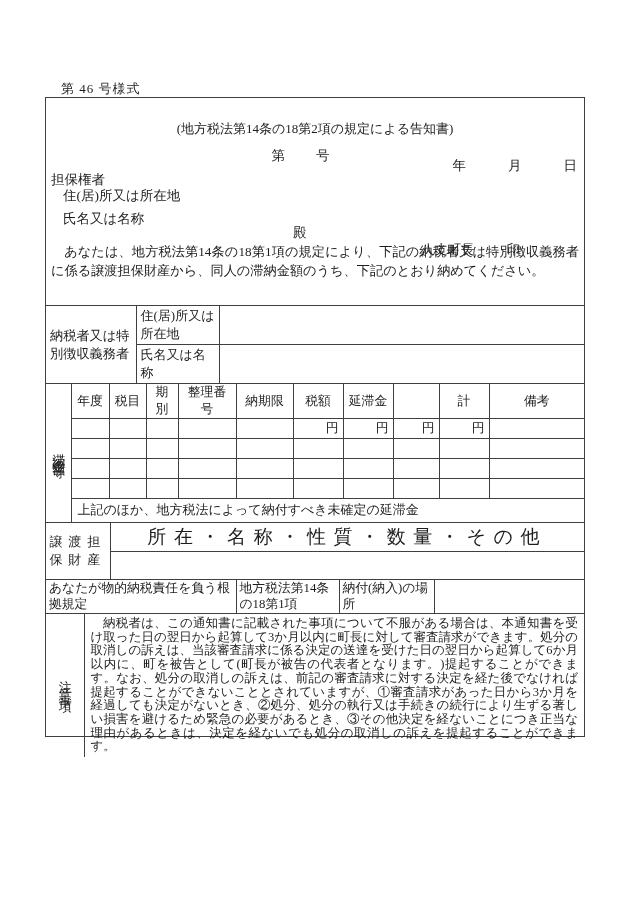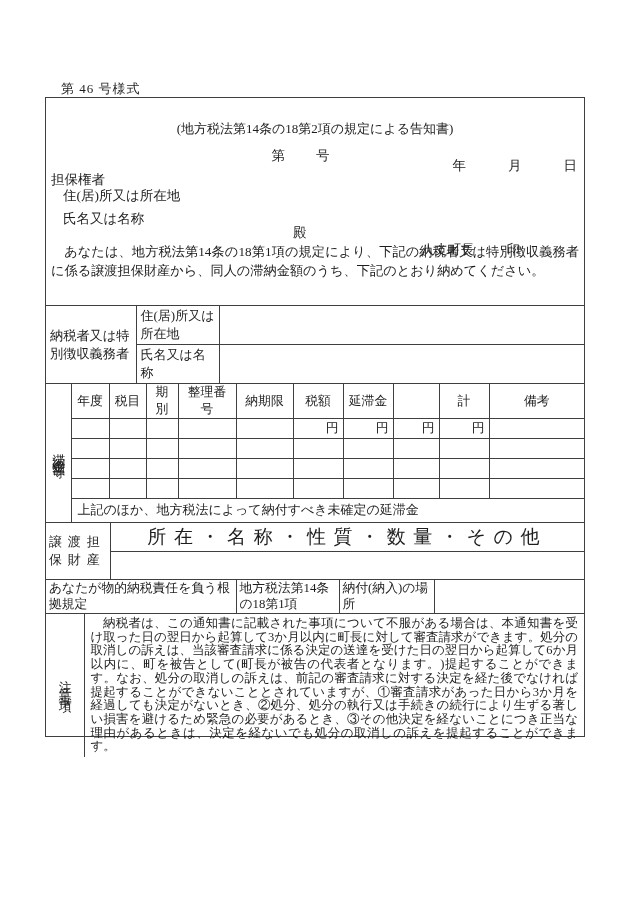--- a/index.html
+++ b/index.html
@@ -56,21 +56,21 @@
   .arrears td.yen{text-align:right;padding-right:4px;}
   .arrears td.foot{height:23px;text-align:left;padding-left:6px;font-size:13px;}
   .vlabel-cell{text-align:center;padding:0;}
   .vlabel{
     writing-mode:vertical-rl;text-orientation:upright;
     display:inline-block;font-size:13px;letter-spacing:3px;
   }
   .vlabel.loose{letter-spacing:7px;}
   
   .collateral td{height:28px;}
-  .collateral .sidelabel{font-size:13px;letter-spacing:0.45em;text-align:left;padding:1px 3px;line-break:anywhere;word-break:break-all;}
+  .collateral .sidelabel{font-size:13px;letter-spacing:0.45em;text-align:center;padding:1px 3px;line-break:anywhere;word-break:break-all;}
   .collateral .hdr{text-align:center;letter-spacing:0.4em;font-size:19px;}
   
   .payment td{height:31px;font-size:12.8px;}
   .payment .lbl{text-align:left;padding:1px 3px;line-height:15.5px;}
   .payment .datecell span{margin:0 14px;}
   
   .notes td{height:118px;}
   .notes .txt{
     font-size:12.5px;line-height:13.7px;text-align:justify;
     vertical-align:middle;padding:3px 6px 3px 6px;text-indent:1em;margin-left:16px;

